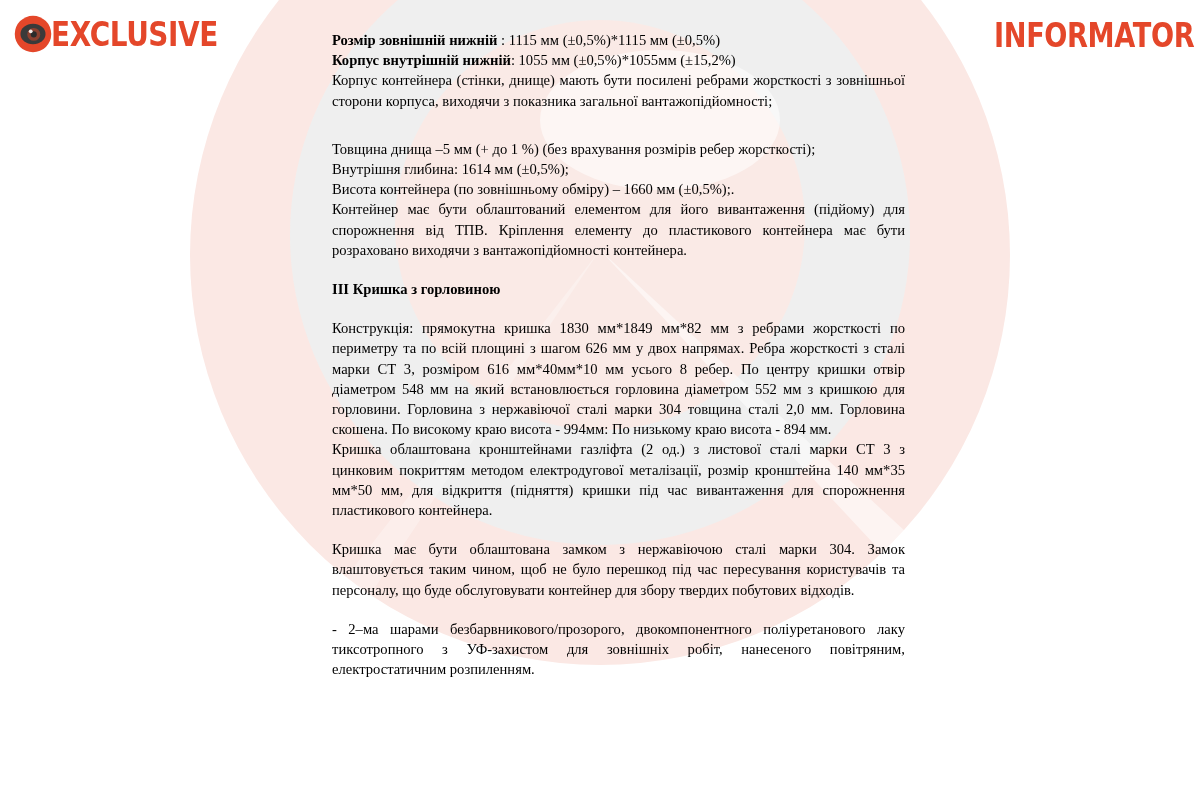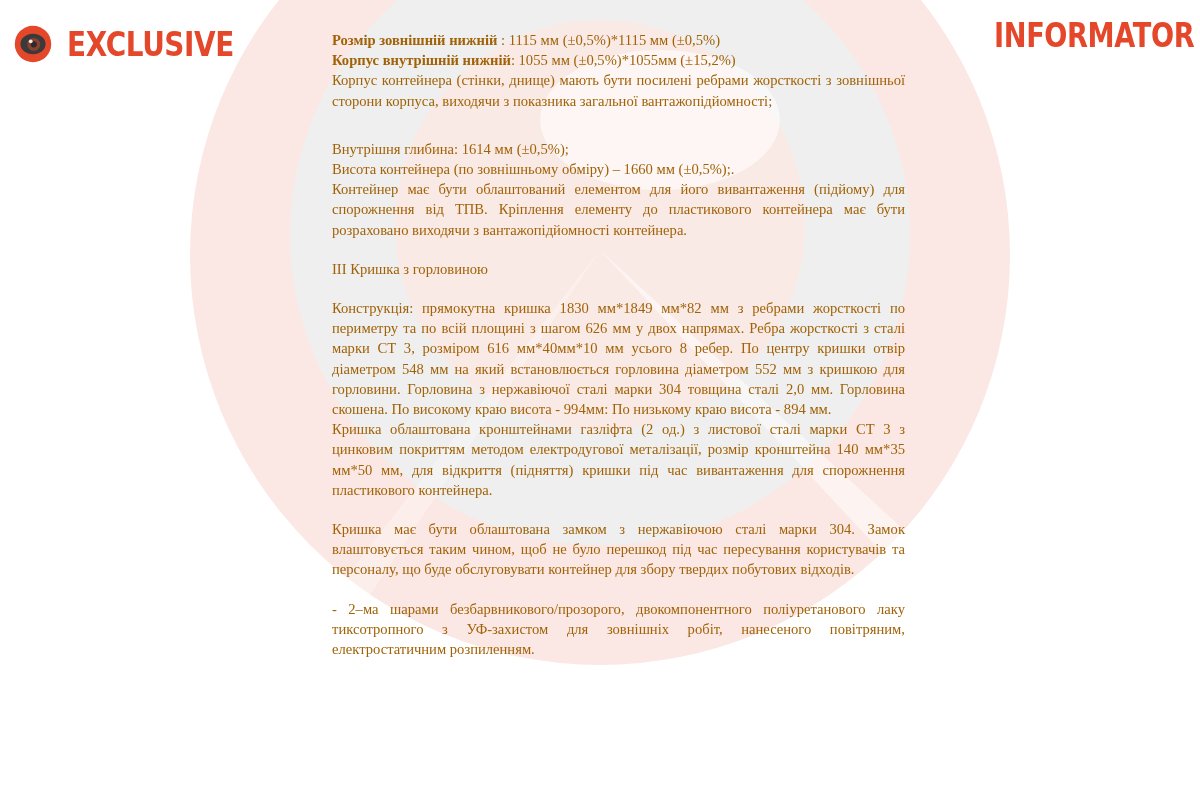--- a/index.html
+++ b/index.html
@@ -30,25 +30,24 @@
   #header {
     position: absolute;
     left: 0; top: 0;
     width: 1200px;
     height: 62px;
     z-index: 3;
   }
   #brand-left {
     position: absolute;
     left: 14px;
-    top: 24px;
+    top: 14px;
     display: flex;
     align-items: center;
     height: 40px;
-    gap: 16px;
   }
   #eye-logo {
     width: 38px;
     height: 38px;
     display: block;
     margin-right: -1px;
   }
   .wordmark {
     font-family: "DejaVu Sans", sans-serif;
     font-weight: 700;
@@ -73,35 +72,35 @@
     transform-origin: right center;
   }
 
   
   #doc {
     position: absolute;
     left: 332px;
     top: 30px;
     width: 573px;
     z-index: 2;
-    color: #a16207;
+    color: #000000;
     font-size: 14.6px;
     line-height: 20.2px;
   }
   #doc p {
     margin: 0;
     text-align: justify;
     text-justify: inter-word;
   }
   .nojust { text-align: left !important; }
   .gap-lg { height: 28px; }
   .gap-md { height: 19px; }
   .b { font-weight: bold; }
   .heading {
-    font-weight: normal;
+    font-weight: bold;
     text-align: left;
   }
 </style>
 </head>
 <body>
 
 <svg id="watermark" viewBox="0 0 1200 800" preserveAspectRatio="none" aria-hidden="true">
   <defs>
     <clipPath id="wmclip">
       <rect x="0" y="0" width="1200" height="800"></rect>
@@ -145,20 +144,21 @@
 <main id="doc">
 
   <p class="nojust"><span class="b">Розмір зовнішній нижній</span><span> : 1115 мм (±0,5%)*1115 мм (±0,5%)</span></p>
 
   <p class="nojust"><span class="b">Корпус внутрішній нижній</span><span>: 1055 мм (±0,5%)*1055мм (±15,2%)</span></p>
 
   <p>Корпус контейнера (стінки, днище) мають бути посилені ребрами жорсткості з зовнішньої сторони корпуса, виходячи з показника загальної вантажопідйомності;</p>
 
   <div class="gap-lg"></div>
 
+  <p class="nojust">Товщина днища –5 мм (+ до 1 %) (без врахування розмірів ребер жорсткості);</p>
   <p class="nojust">Внутрішня глибина: 1614 мм (±0,5%);</p>
   <p class="nojust">Висота контейнера (по зовнішньому обміру)  – 1660 мм (±0,5%);.</p>
 
   <p>Контейнер має бути облаштований елементом для його вивантаження (підйому) для спорожнення від ТПВ. Кріплення елементу до пластикового контейнера має бути розраховано виходячи з вантажопідйомності контейнера.</p>
 
   <div class="gap-md"></div>
 
   <p class="heading">III Кришка з горловиною</p>
 
   <div class="gap-md"></div>

